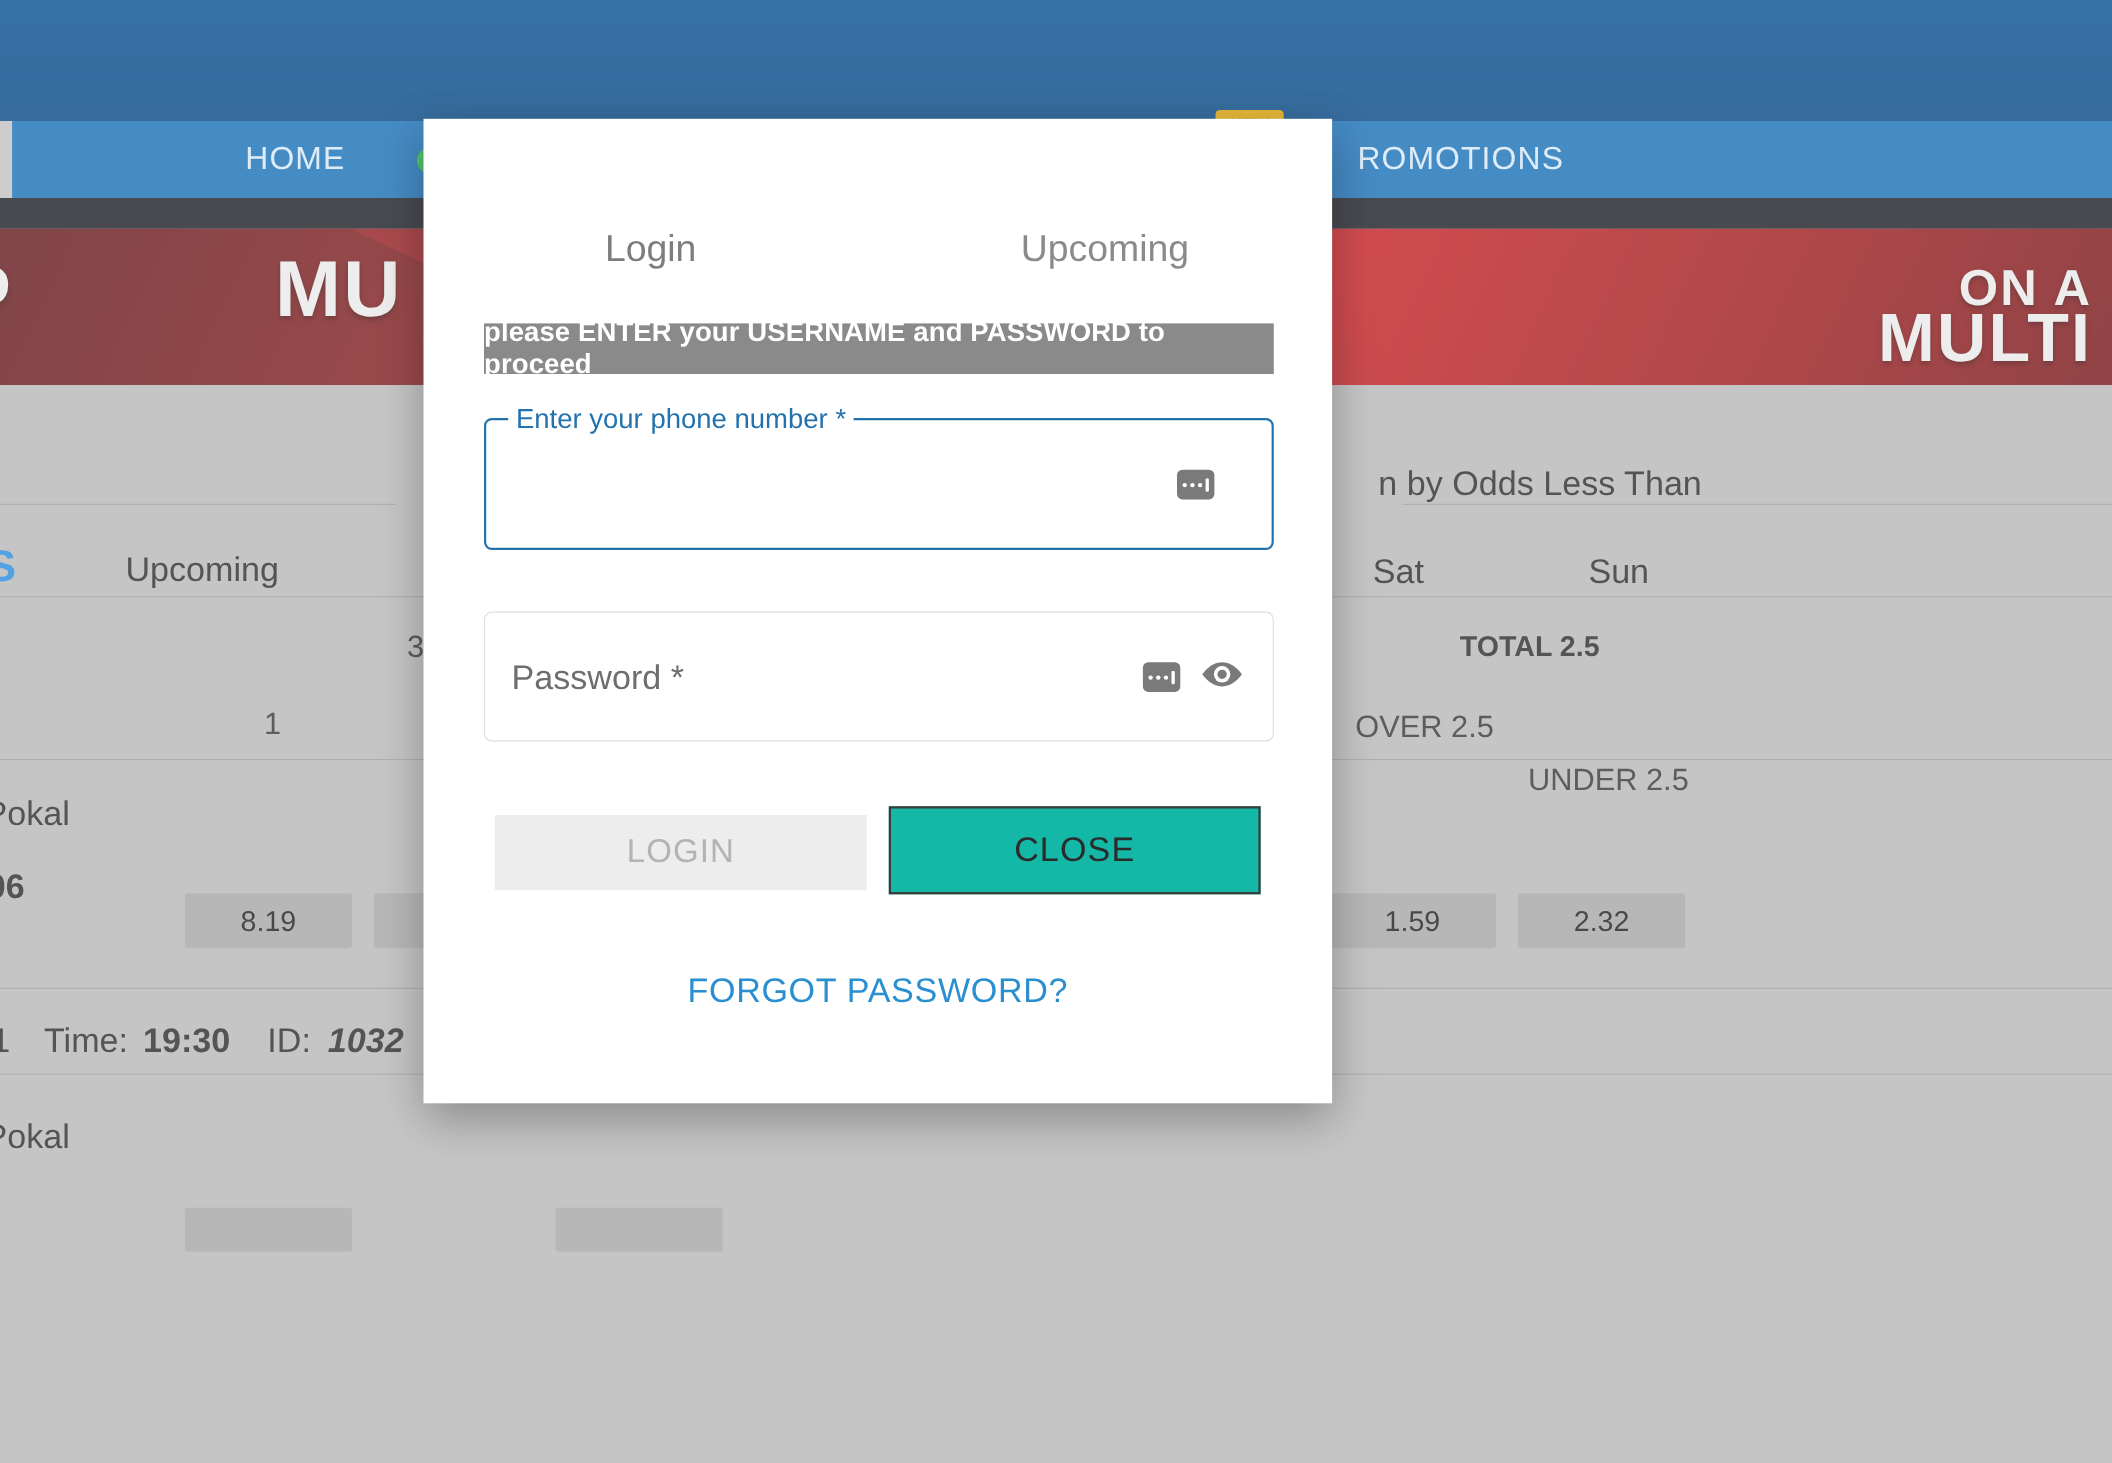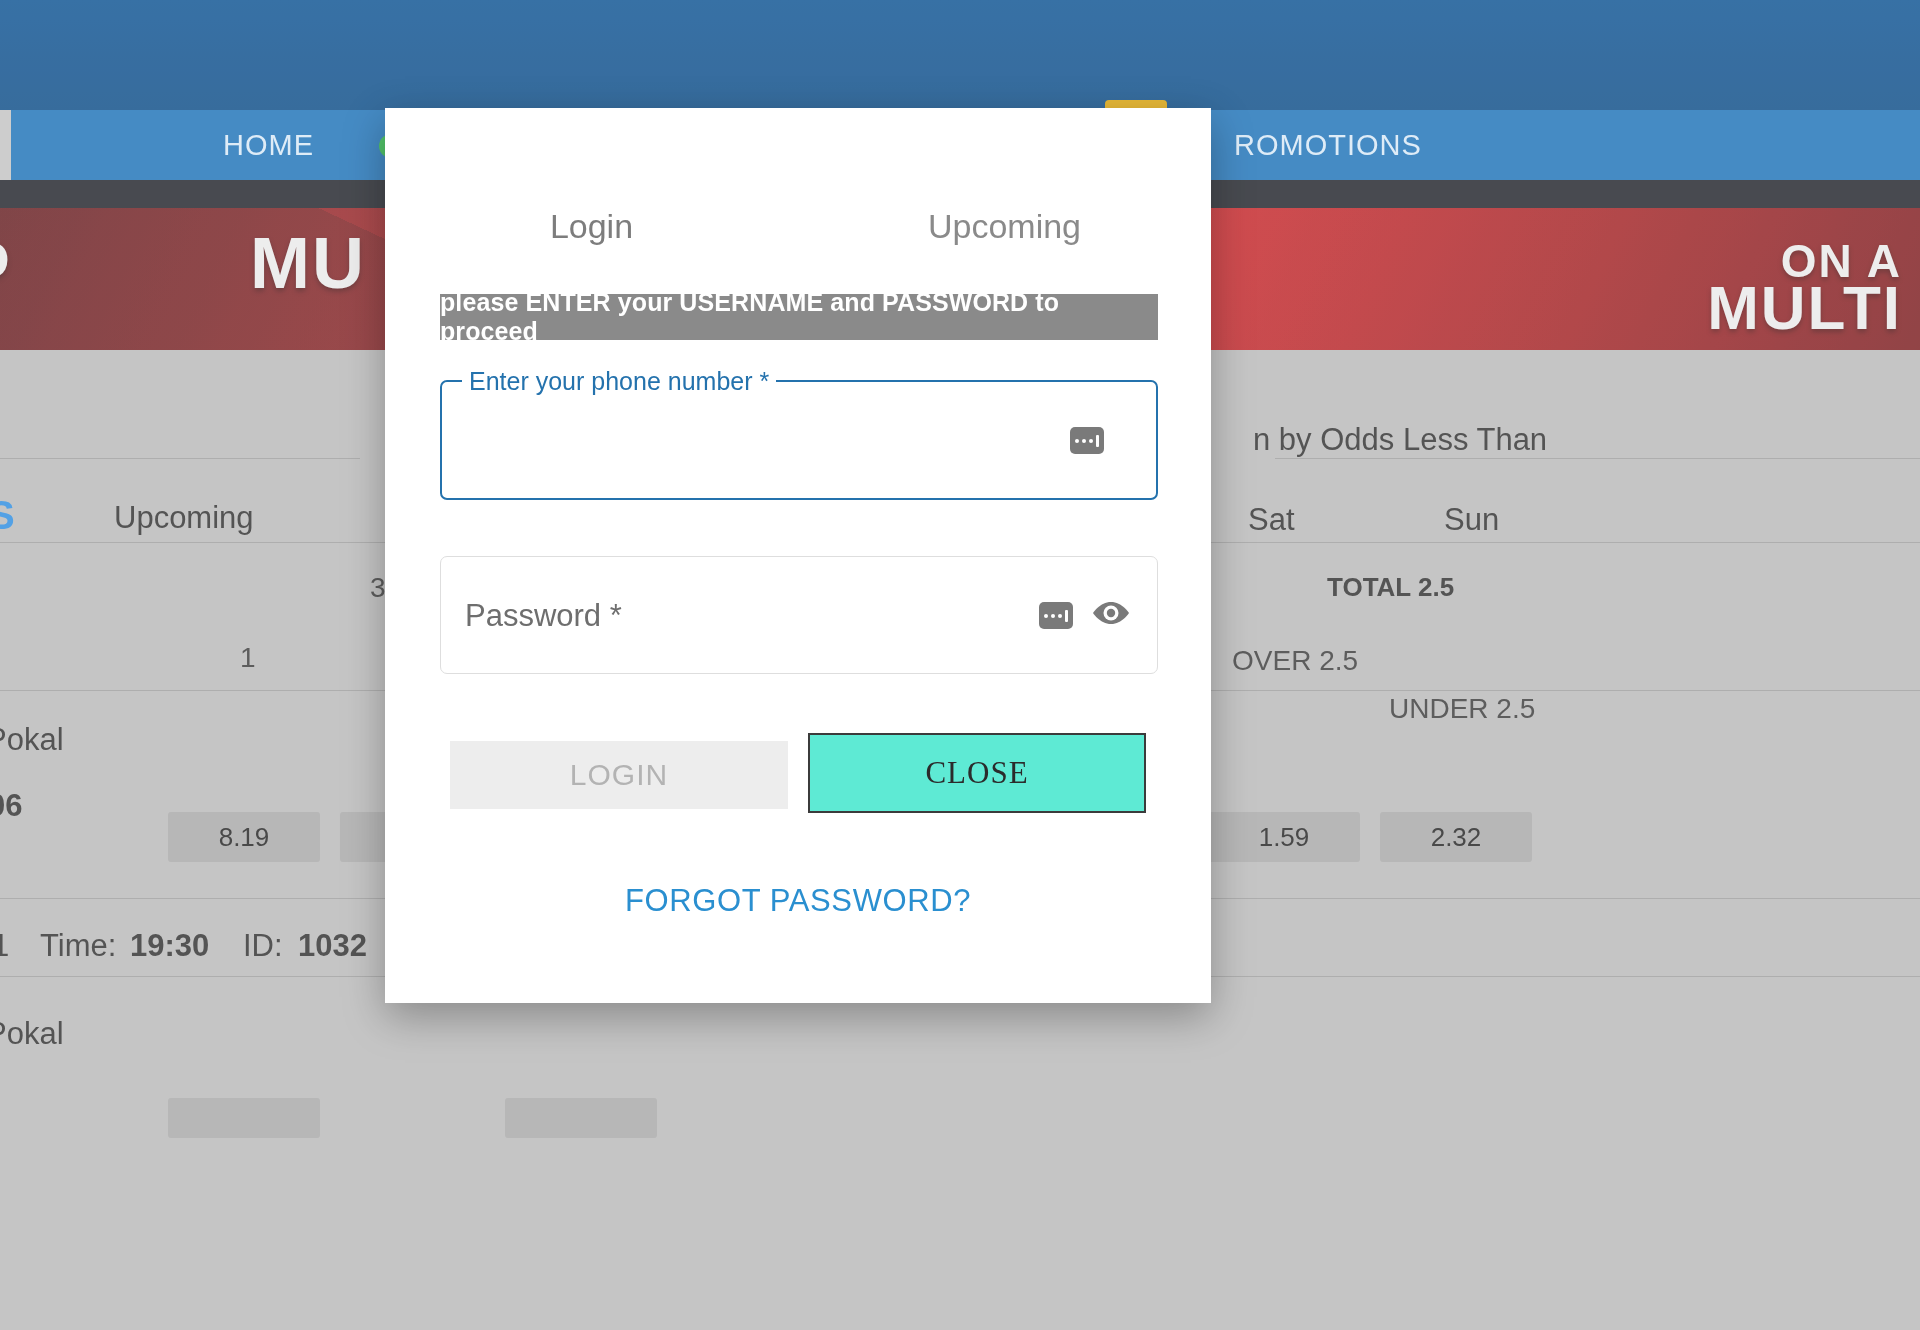--- a/index.html
+++ b/index.html
@@ -170,23 +170,23 @@
     position: absolute; left: 65px; top: 8px;
     width: 338px; height: 68px;
     background: #ededed; border: none;
     color: #b3b3b3; font-size: 30px; letter-spacing: 1px;
     font-family: "Liberation Sans", sans-serif;
     cursor: default;
   }
   .btn-close {
     position: absolute; left: 423px; top: 0px;
     width: 338px; height: 80px;
-    background: #5eead4; border: 2px solid #3b3b3b;
+    background: #14b8a6; border: 2px solid #3b3b3b;
     color: #2b2b2b; font-size: 31px; letter-spacing: 1px;
-    font-family: Liberation Serif, serif;
+    font-family: Liberation Sans, sans-serif;
     cursor: pointer;
   }
   .forgot {
     position: absolute; left: 0; top: 775px; width: 100%;
     text-align: center; color: #2a8fd0; font-size: 31px;
     letter-spacing: .6px; cursor: pointer;
   }
 </style>
 </head>
 <body>
@@ -248,21 +248,21 @@
     <div class="odds-chip" style="left:1380px; top:462px; width:152px; height:50px;">
       <span>2.32</span>
     </div>
 
     <div class="rule" style="left:0; top:548px; width:1920px;"></div>
 
     <span class="bg-txt" style="left:-8px; top:578px;">1</span>
     <span class="bg-txt" style="left:40px; top:578px;">Time:</span>
     <span class="bg-txt" style="left:130px; top:578px; font-weight:bold;">19:30</span>
     <span class="bg-txt" style="left:243px; top:578px;">ID:</span>
-    <span class="bg-txt" style="left:298px; top:578px; font-weight:bold;">1032</span>
+    <span class="bg-txt" style="left:298px; top:578px; font-weight:bold;font-style:italic;">1032</span>
 
     <div class="rule" style="left:0; top:626px; width:1920px;"></div>
 
     <span class="bg-txt" style="left:-14px; top:666px;">Pokal</span>
 
     <div class="odds-chip" style="left:168px; top:748px; width:152px; height:40px;"></div>
     <div class="odds-chip" style="left:505px; top:748px; width:152px; height:40px;"></div>
   </div>
 </div>
 

